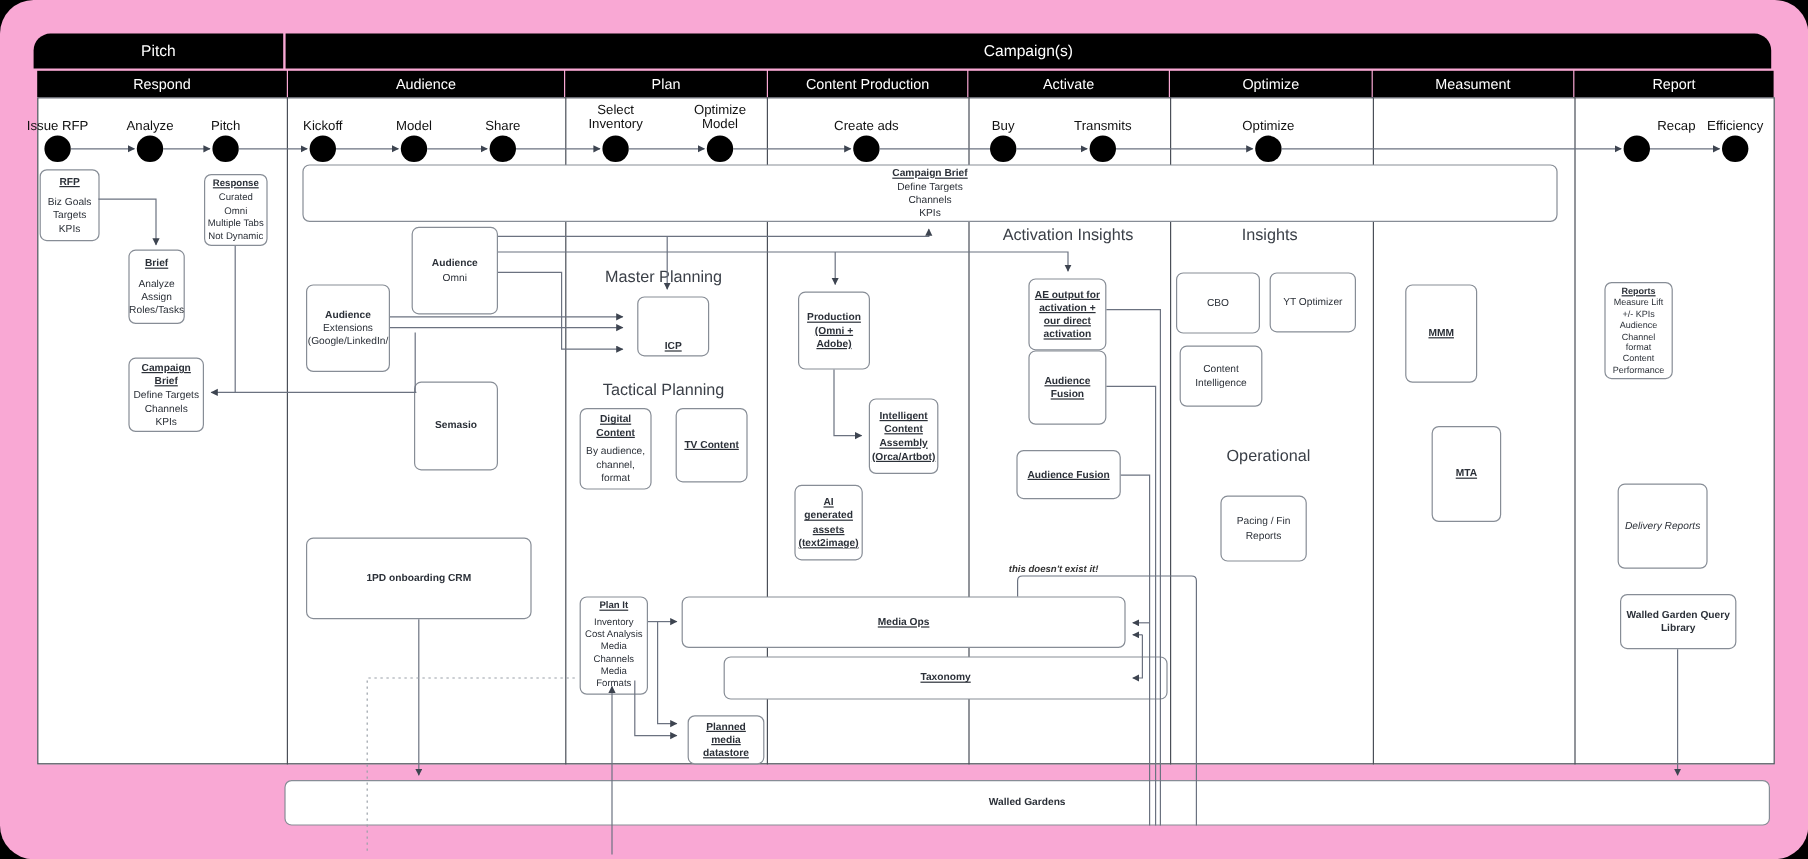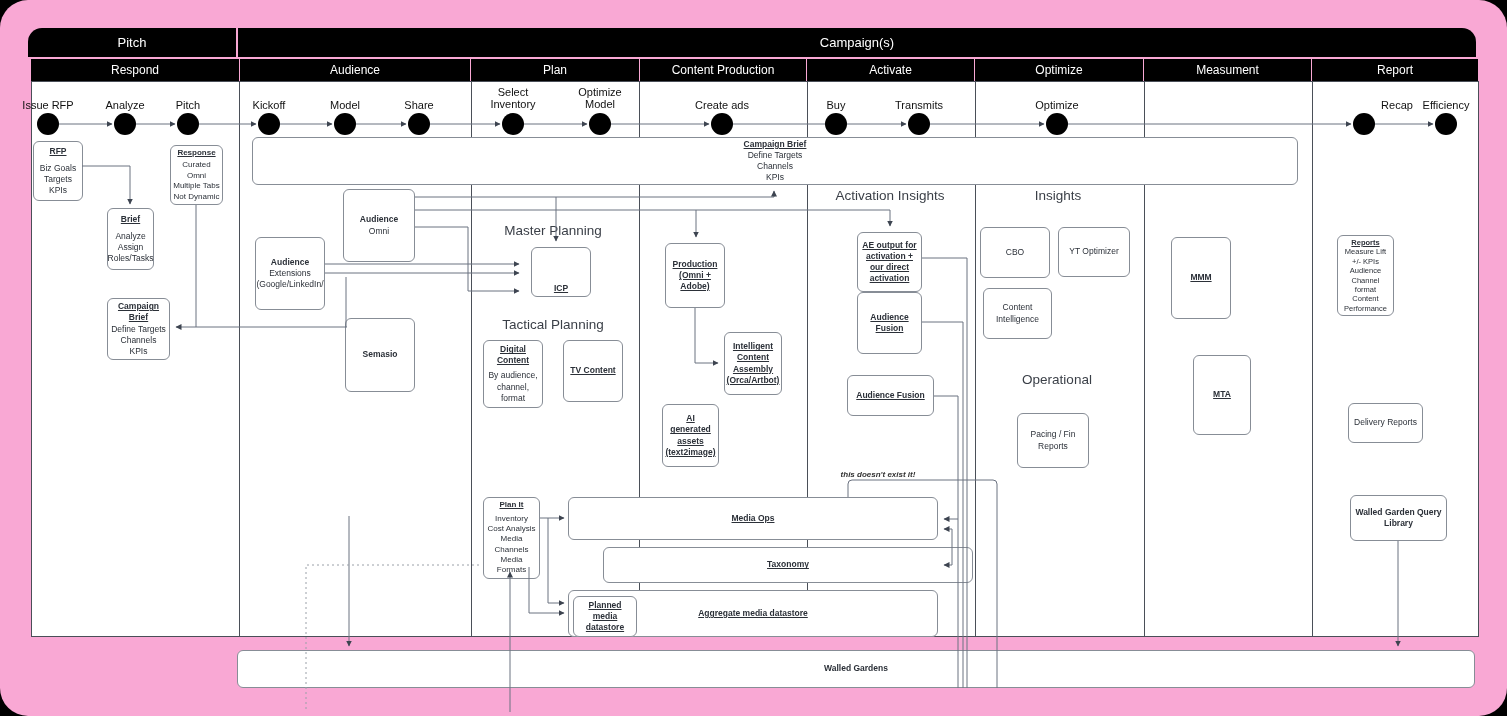--- a/index.html
+++ b/index.html
@@ -148,20 +148,23 @@
       <span>Omni</span>
     </div>
     <div class="node" style="left:255px;top:237px;width:70px;height:73px;">
       <span class="b">Audience</span>
       <span>Extensions</span>
       <span>(Google/LinkedIn/</span>
     </div>
     <div class="node" style="left:345px;top:318px;width:70px;height:74px;">
       <span class="b">Semasio</span>
     </div>
+    <div class="node" style="left:255px;top:448px;width:188px;height:68px;">
+      <span class="b">1PD onboarding CRM</span>
+    </div>
 
     <div class="node" style="left:531px;top:247px;width:60px;height:50px;justify-content:flex-end;">
       <span class="tu">ICP</span>
     </div>
     <div class="node" style="left:483px;top:340px;width:60px;height:68px;">
       <span class="tu">Digital Content</span>
         <span class="gap" style="height:4px;"></span>
       <span>By audience,</span>
       <span>channel,</span>
       <span>format</span>
@@ -223,35 +226,32 @@
       <span class="tu">Reports</span>
         <span class="gap" style="height:2px;"></span>
       <span>Measure Lift</span>
       <span>+/- KPIs</span>
       <span class="gap" style="height:4px;"></span>
       <span>Audience</span>
       <span>Channel format</span>
       <span>Content</span>
       <span>Performance</span>
     </div>
-    <div class="node" style="left:1348px;top:403px;width:75px;height:40px;">
+    <div class="node" style="left:1348px;top:403px;width:75px;height:71px;font-style:italic;">
       <span>Delivery Reports</span>
     </div>
     <div class="node" style="left:1350px;top:495px;width:97px;height:46px;">
       <span class="b">Walled Garden Query Library</span>
     </div>
 
     <div class="node" style="left:568px;top:497px;width:370px;height:43px;">
       <span class="tu">Media Ops</span>
     </div>
     <div class="node" style="left:568px;top:547px;width:370px;height:36px;margin-left:35px;">
       <span class="tu">Taxonomy</span>
-    </div>
-    <div class="node" style="left:568px;top:590px;width:370px;height:47px;">
-      <span class="tu">Aggregate media datastore</span>
     </div>
     <div class="node" style="left:573px;top:596px;width:64px;height:41px;">
       <span class="tu">Planned media datastore</span>
     </div>
 
     <div class="node" style="left:237px;top:650px;width:1238px;height:38px;z-index:5;">
       <span class="b">Walled Gardens</span>
     </div>
 
     <svg class="wires" width="1507" height="716" viewBox="0 0 1507 716">

